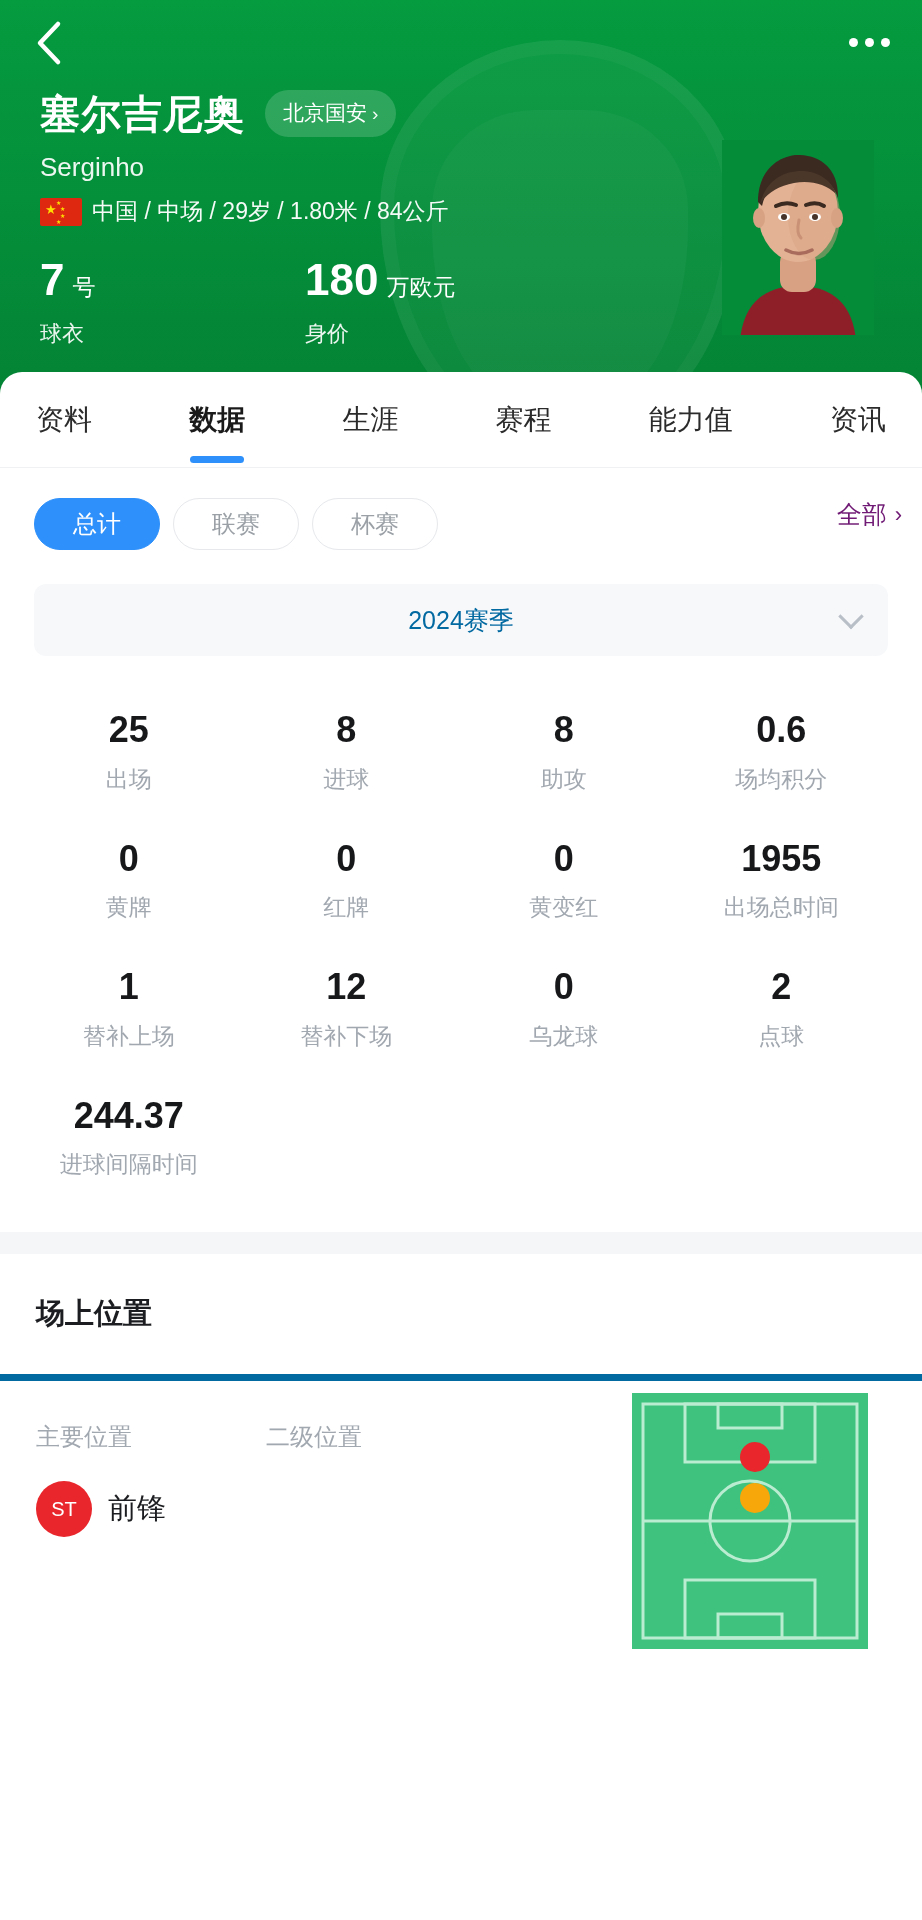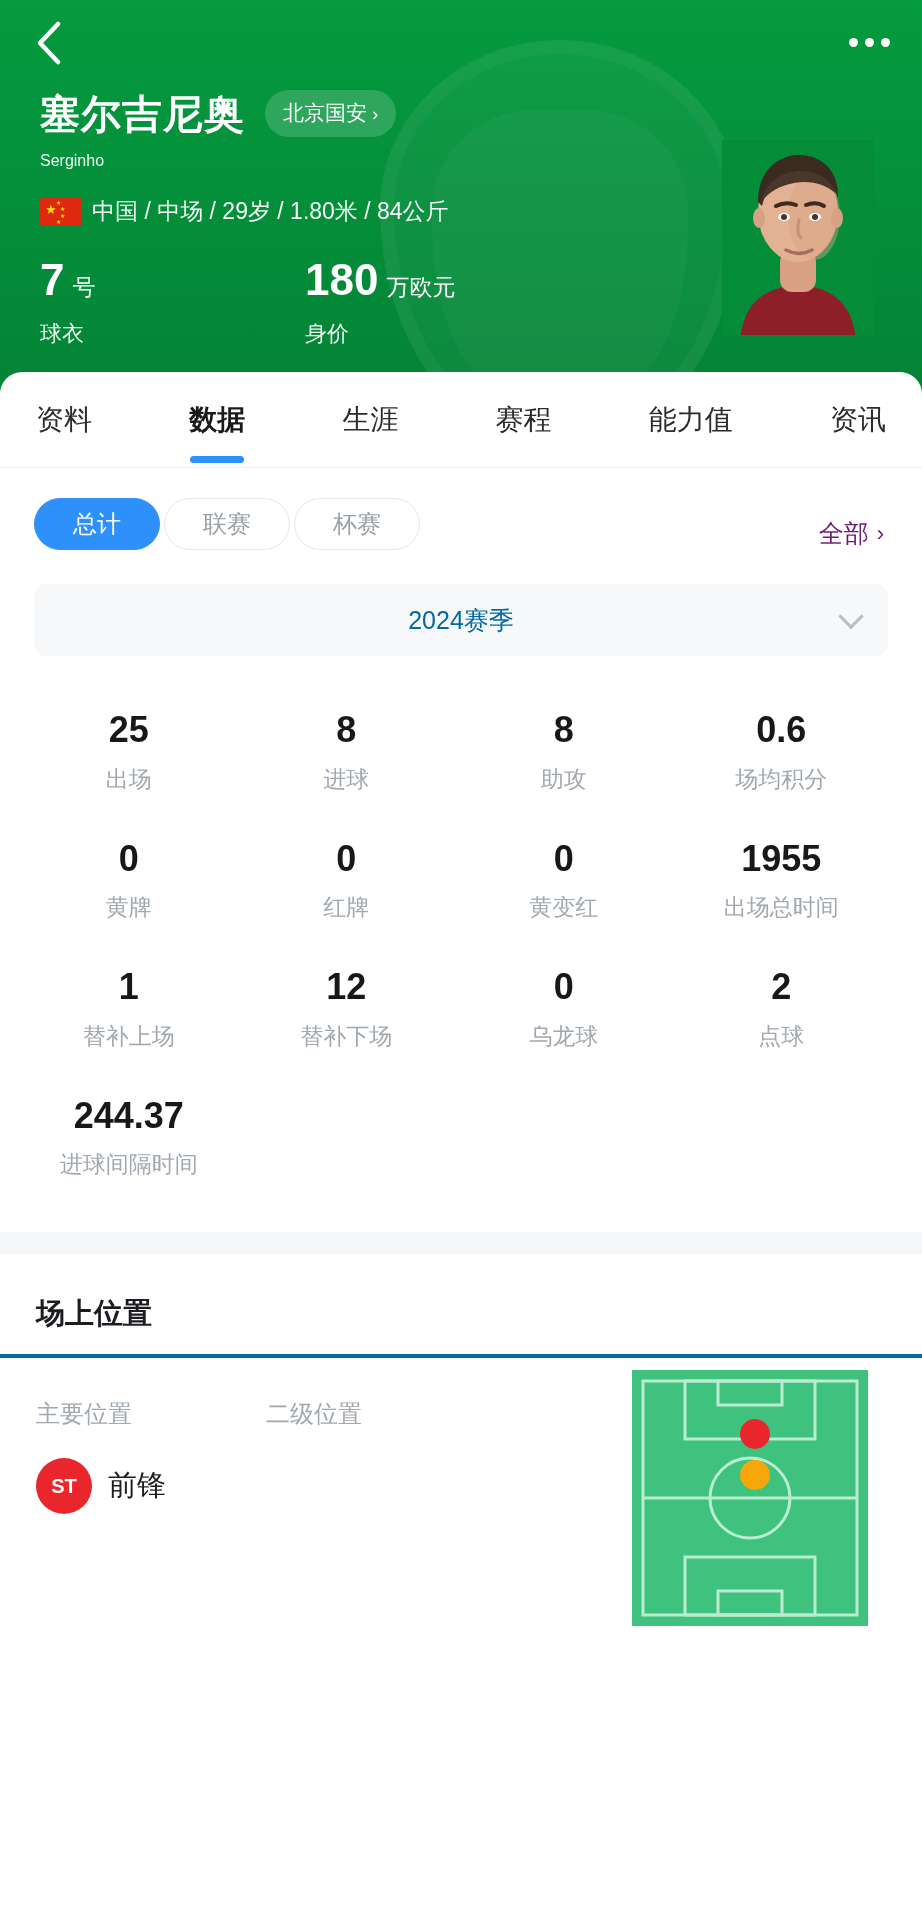--- a/index.html
+++ b/index.html
@@ -63,21 +63,21 @@
     padding:9px 18px 10px 18px;
     font-size:21px; color:#ffffff;
     display:flex; align-items:center; gap:5px;
     cursor:pointer;
     white-space:nowrap;
   }
   .team-chip .chev { font-size:19px; line-height:1; opacity:.95; }
 
   .player-alias {
     position:absolute; left:40px; top:152px;
-    font-size:16px; color:rgba(255,255,255,0.93); font-weight:400;
+    font-size:26px; color:rgba(255,255,255,0.93); font-weight:400;
   }
   .player-meta {
     position:absolute; left:40px; top:196px;
     display:flex; align-items:center; gap:10px;
     font-size:23px; color:rgba(255,255,255,0.96);
   }
   .flag {
     width:42px; height:28px; background:#de2910; position:relative;
     display:inline-block; border-radius:2px; flex:none;
   }
@@ -124,23 +124,23 @@
     padding:0 2px;
   }
   .tab.active { font-weight:700; color:#1a1a1a; }
   .tab.active .underline {
     position:absolute; left:50%; transform:translateX(-50%);
     bottom:-24px; width:54px; height:7px; border-radius:4px; background:#2e90fa;
   }
 
   
   .filter-row {
-    display:flex; align-items:flex-end;
-    padding:30px 38px 0 34px;
-    gap:4px;
+    display:flex; align-items:flex-start;
+    padding:30px 20px 0 34px;
+    gap:13px;
   }
   .chip {
     height:52px; min-width:126px;
     border-radius:26px;
     display:flex; align-items:center; justify-content:center;
     font-size:24px;
     cursor:pointer; padding:0 26px;
   }
   .chip.primary { background:#2e90fa; color:#ffffff; border:1px solid #2e90fa; }
   .chip.ghost { background:#ffffff; color:#9aa0a6; border:1px solid #e6e8eb; }
@@ -177,40 +177,40 @@
   }
   .stat { text-align:center; padding:20px 4px 24px 4px; }
   .stat-val { font-size:36px; font-weight:700; color:#17181a; line-height:1.1; }
   .stat-label { margin-top:14px; font-size:23px; color:#a2a8b0; }
   .stat.empty { visibility:hidden; }
 
   .gap-band { height:22px; background:#f5f6f8; margin-top:28px; }
 
   
   .pos-title {
-    padding:40px 36px 20px 36px;
+    padding:40px 36px 40px 36px;
     font-size:29px; font-weight:700; color:#1c1d20;
-    border-bottom:4px solid #0369a1;
+    border-bottom:7px solid #0369a1;
   }
   .pos-body {
     position:relative;
     padding:40px 36px 0 36px;
     min-height:300px;
   }
   .pos-cols { display:flex; gap:100px; }
   .pos-col { }
   .pos-col-label { font-size:24px; color:#a2a8b0; }
   .pos-col-value {
     margin-top:28px;
     display:flex; align-items:center; gap:16px;
   }
   .badge {
     width:56px; height:56px; border-radius:50%;
     display:flex; align-items:center; justify-content:center;
-    font-size:20px; font-weight:700; color:#ffffff; flex:none;
+    font-size:20px; font-weight:400; color:#ffffff; flex:none;
   }
   .pos-text { font-size:29px; color:#1c1d20; font-weight:500; }
 
   .pitch {
     position:absolute; right:54px; top:12px;
     width:236px; height:256px;
     background:#3fc27e;
     border-radius:3px;
   }
   .pitch svg { display:block; }

